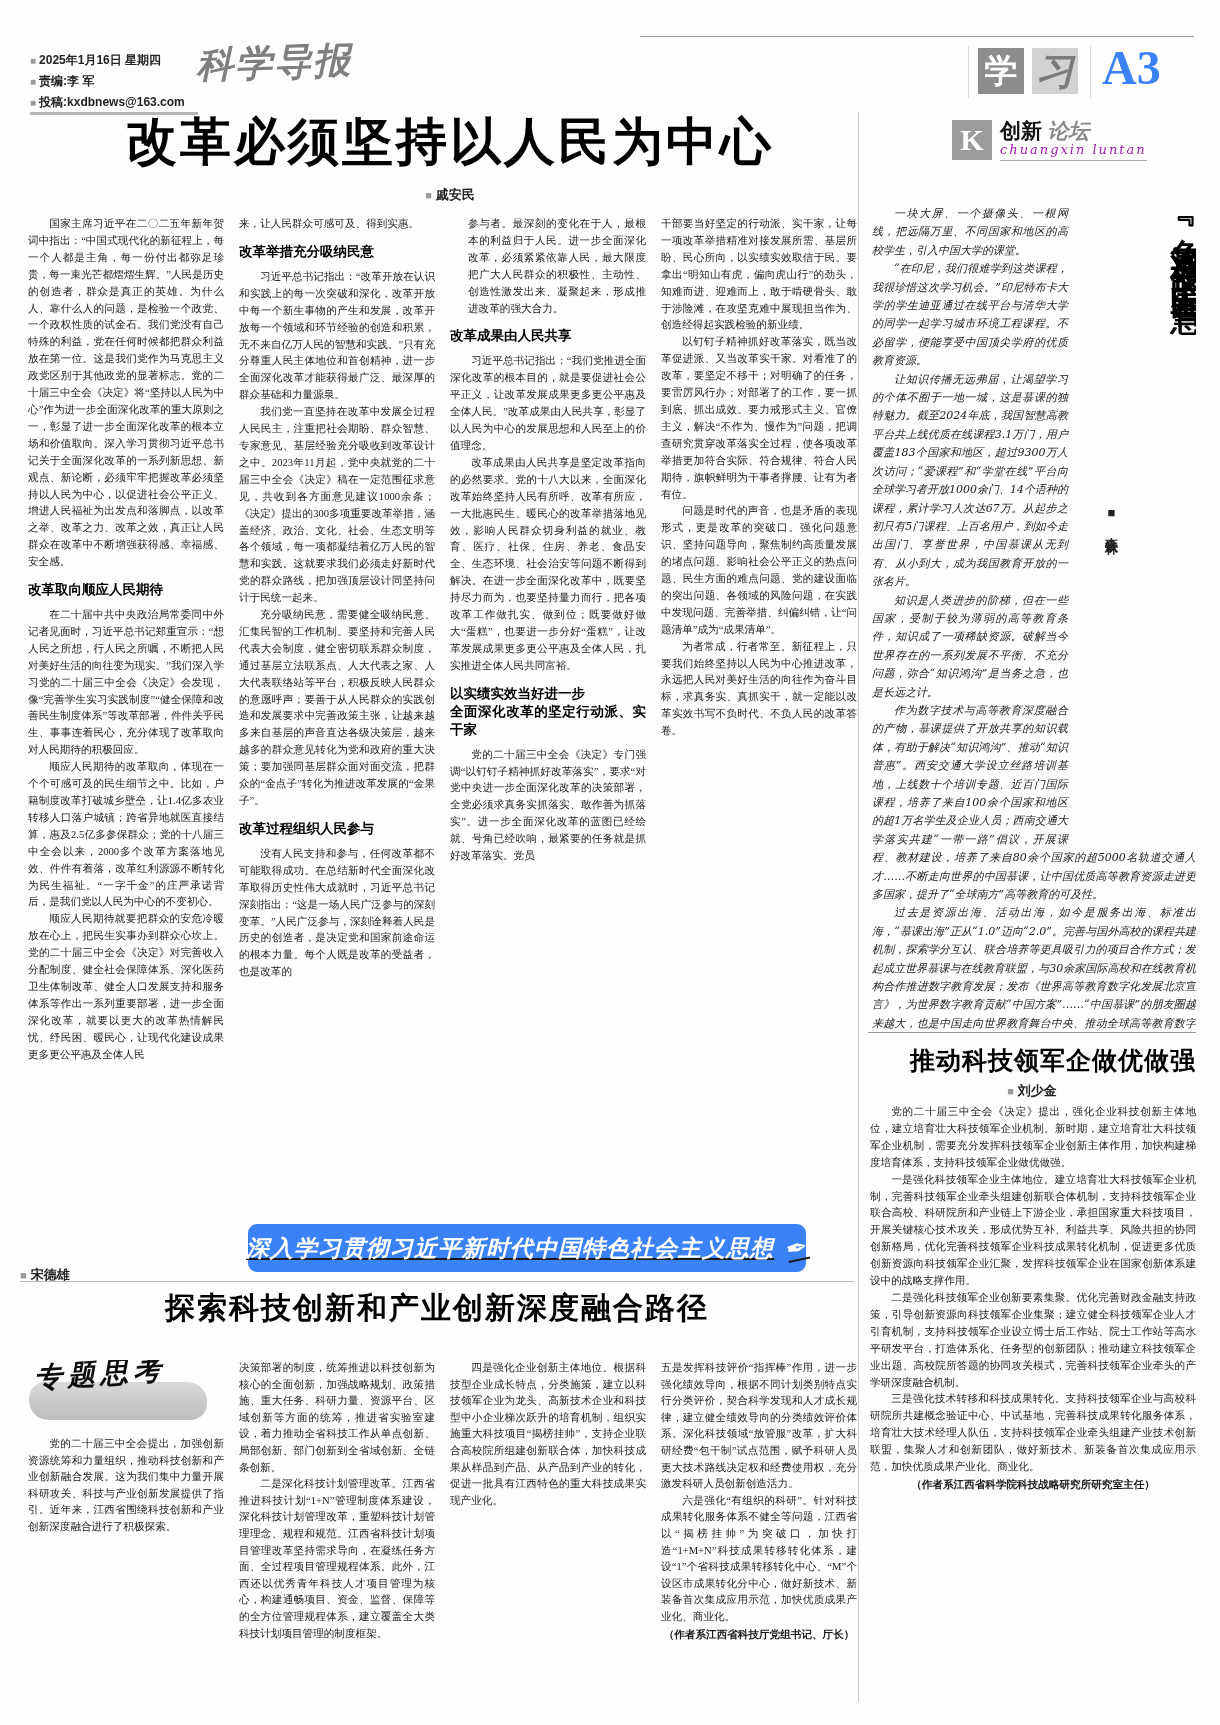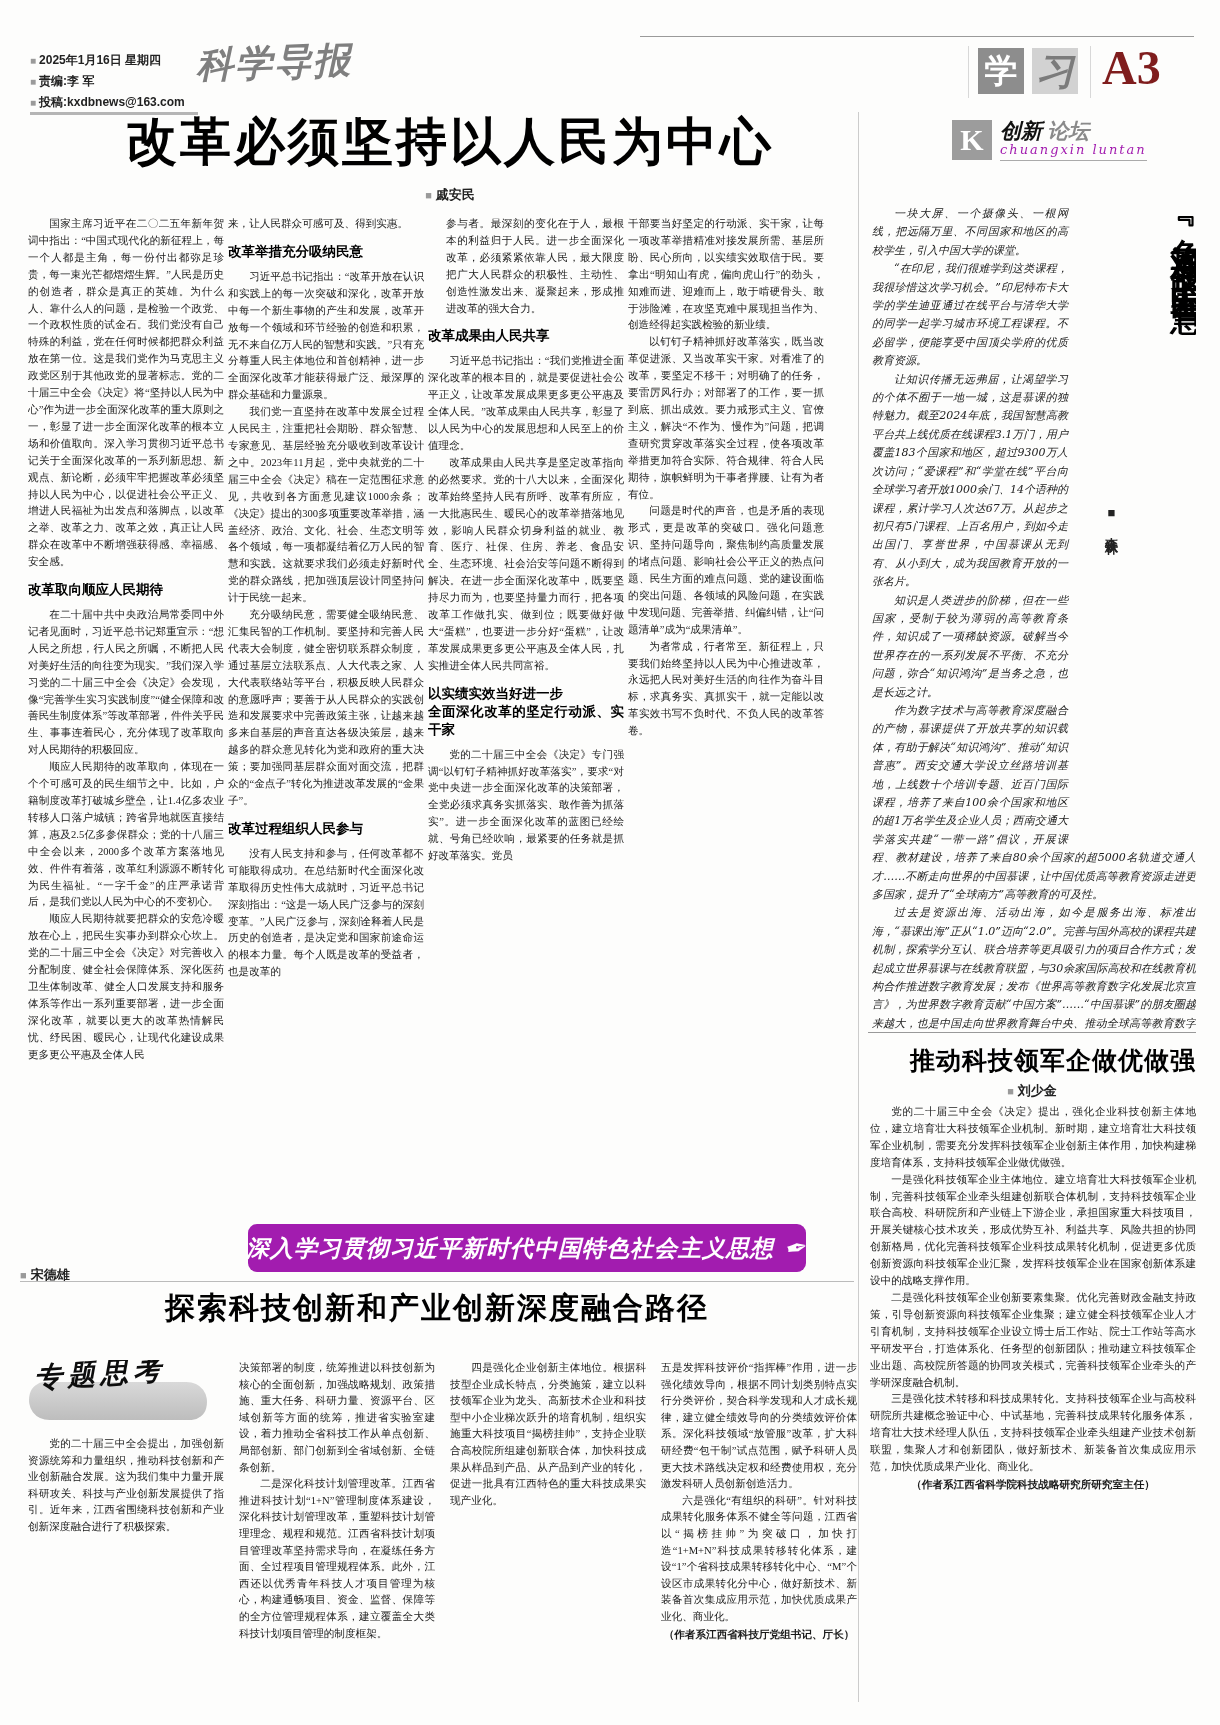--- a/index.html
+++ b/index.html
@@ -11,36 +11,36 @@
   .hdr-info .sq{color:#9a9a9a;font-size:10px;margin-right:3px;}
   .hdr-rule{position:absolute;left:30px;top:112px;width:168px;height:3px;background:#b5b5b5;}
   .masthead{position:absolute;left:196px;top:38px;width:160px;font-size:37px;font-weight:bold;font-style:italic;
             color:#7f7f7f;transform:rotate(-2deg);font-family:"DejaVu Serif",serif;letter-spacing:2px;white-space:nowrap;}
   .topright-rule{position:absolute;left:640px;top:36px;width:554px;height:1px;background:#9a9a9a;}
   .sec-block{position:absolute;top:48px;width:46px;height:46px;display:flex;align-items:center;justify-content:center;}
   .sec-xue{left:978px;background:#8d8d8d;color:#fff;font-size:33px;font-weight:bold;font-family:"Liberation Sans",sans-serif;}
   .sec-xi{left:1032px;background:#d2d2d2;color:#7b7b7b;font-size:38px;font-weight:bold;font-style:italic;
           font-family:"DejaVu Serif",serif;}
   .vline{position:absolute;top:46px;width:1px;height:52px;background:#d8d8d8;}
-  .page-no{position:absolute;left:1102px;top:40px;font-size:48px;font-weight:bold;color:#7f1d1d;
+  .page-no{position:absolute;left:1102px;top:40px;font-size:48px;font-weight:bold;color:#3b82f6;
            font-family:"Liberation Serif",serif;}
   
   .main-title{position:absolute;left:60px;top:108px;width:780px;text-align:center;font-size:51px;font-weight:900;
               letter-spacing:3px;color:#000;font-family:"Liberation Sans","DejaVu Sans",sans-serif;white-space:nowrap;}
   .byline{font-family:"Liberation Sans",sans-serif;font-size:13px;font-weight:bold;color:#222;}
   .byline .sq{color:#9a9a9a;font-size:11px;margin-right:4px;}
   .main-byline{position:absolute;left:60px;top:186px;width:780px;text-align:center;}
-  .cols{position:absolute;left:28px;top:216px;display:flex;gap:4px;}
+  .cols{position:absolute;left:28px;top:216px;display:flex;gap:15px;}
   .col{width:196px;height:1000px;overflow:hidden;font-size:10.6px;line-height:16.9px;text-align:justify;}
   .col p{margin:0;text-indent:2em;}
   .subhead{font-family:"Liberation Sans",sans-serif;font-weight:bold;font-size:13.5px;line-height:18px;
            margin:10px 0 8px;color:#000;text-indent:0;}
   
-  .banner{position:absolute;left:248px;top:1224px;width:558px;height:48px;background:#a21caf;border-radius:9px;
-          display:flex;align-items:center;justify-content:center;gap:12px;}
+  .banner{position:absolute;left:248px;top:1224px;width:558px;height:48px;background:#3b82f6;border-radius:9px;
+          display:flex;align-items:center;justify-content:center;gap:12px;text-decoration:underline;}
   .banner .txt{color:#fff;font-size:23px;font-weight:bold;font-style:italic;letter-spacing:1px;
                font-family:"DejaVu Serif",serif;white-space:nowrap;}
   .banner .nib{color:#fff;font-size:26px;transform:rotate(-12deg);font-style:normal;}
   
   .bot-rule{position:absolute;left:20px;top:1281px;width:834px;height:1px;background:#bbb;}
   .bot-title{position:absolute;left:20px;top:1288px;width:834px;text-align:center;font-size:30px;font-weight:900;
              color:#000;font-family:"Liberation Sans","DejaVu Sans",sans-serif;letter-spacing:2px;}
   .bot-byline{position:absolute;left:20px;top:1266px;width:834px;text-align:left;}
   .bcols{position:absolute;left:28px;top:1360px;display:flex;gap:15px;}
   .bcol{width:196px;height:350px;overflow:hidden;font-size:10.6px;line-height:16.6px;text-align:justify;}
@@ -51,21 +51,21 @@
   .badge .bt{position:absolute;left:6px;top:2px;font-size:28px;font-weight:900;font-style:italic;color:#0d0d0d;
              letter-spacing:5px;transform:rotate(-4deg);font-family:"DejaVu Serif",serif;white-space:nowrap;}
   .credit{font-weight:bold;text-indent:0 !important;text-align:center;font-family:"Liberation Sans",sans-serif;font-size:10.6px;}
   
   .side-vrule{position:absolute;left:858px;top:112px;width:1px;height:1590px;background:#ccc;}
   .forum{position:absolute;left:952px;top:120px;width:246px;}
   .forum-row{display:flex;align-items:flex-start;gap:8px;}
   .kbox{width:40px;height:40px;background:#9c9c9c;color:#fff;display:flex;align-items:center;justify-content:center;
         font-size:30px;font-weight:bold;font-family:"Liberation Serif",serif;}
   .forum-name{font-size:21px;line-height:22px;white-space:nowrap;}
-  .forum-name .b1{font-weight:900;color:#111;font-family:"Liberation Sans",sans-serif;font-style:italic;}
+  .forum-name .b1{font-weight:900;color:#111;font-family:"Liberation Sans",sans-serif;}
   .forum-name .b2{font-weight:bold;font-style:italic;color:#8a8a8a;font-family:"DejaVu Serif",serif;}
   .forum-py{font-size:13px;font-style:italic;color:#a21caf;border-bottom:1px solid #aaa;padding-bottom:3px;
             font-family:"DejaVu Serif",serif;letter-spacing:2px;}
   .a1-body{position:absolute;left:872px;top:205px;width:324px;height:828px;overflow:hidden;
            font-size:11px;line-height:18.4px;text-align:justify;font-style:italic;font-family:"DejaVu Serif",serif;}
   .a1-body p{margin:0;text-indent:2em;}
   .a1-float{float:right;width:120px;height:628px;position:relative;margin-left:8px;}
   .a1-title{position:absolute;right:0;top:0;writing-mode:vertical-rl;font-size:33px;font-weight:900;color:#000;
             letter-spacing:7px;font-style:normal;font-family:"Liberation Sans","DejaVu Sans",sans-serif;height:626px;}
   .a1-author{position:absolute;right:76px;top:300px;writing-mode:vertical-rl;font-size:13px;font-weight:bold;

